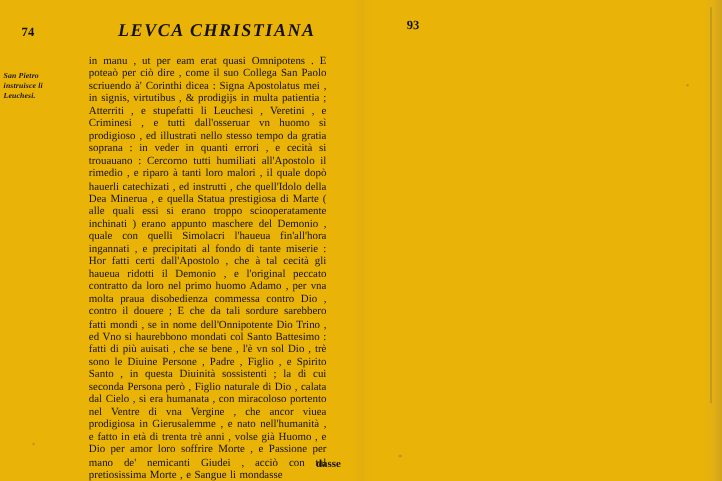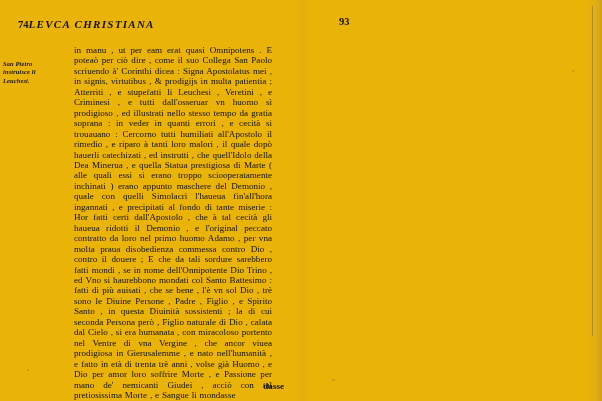--- a/index.html
+++ b/index.html
@@ -82,24 +82,24 @@
   #head-verso { top: 18px; padding-left: 18px; padding-right: 24px; }
   #head-recto { top: 16px; padding-left: 24px; padding-right: 18px; }
 
   .folio {
     font-size: 10.5px;
     font-weight: 700;
     letter-spacing: 0;
   }
   .head-title {
     flex: 1;
-    text-align: left;
+    text-align: right;
     font-style: italic;
     font-weight: 600;
-    font-size: 11px;
+    font-size: 15px;
     letter-spacing: 1.3px;
   }
   .head-spacer { width: 14px; }
 
   
   .textblock {
     position: absolute;
     font-size: 9.1px;
     line-height: 10.45px;
     text-align: justify;

